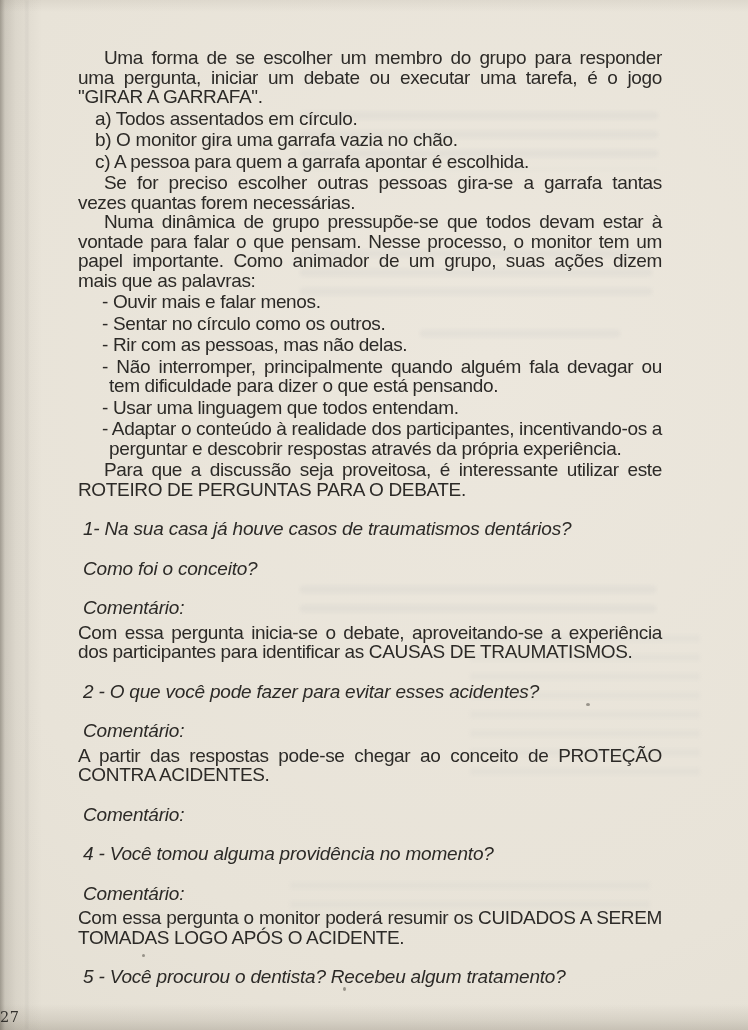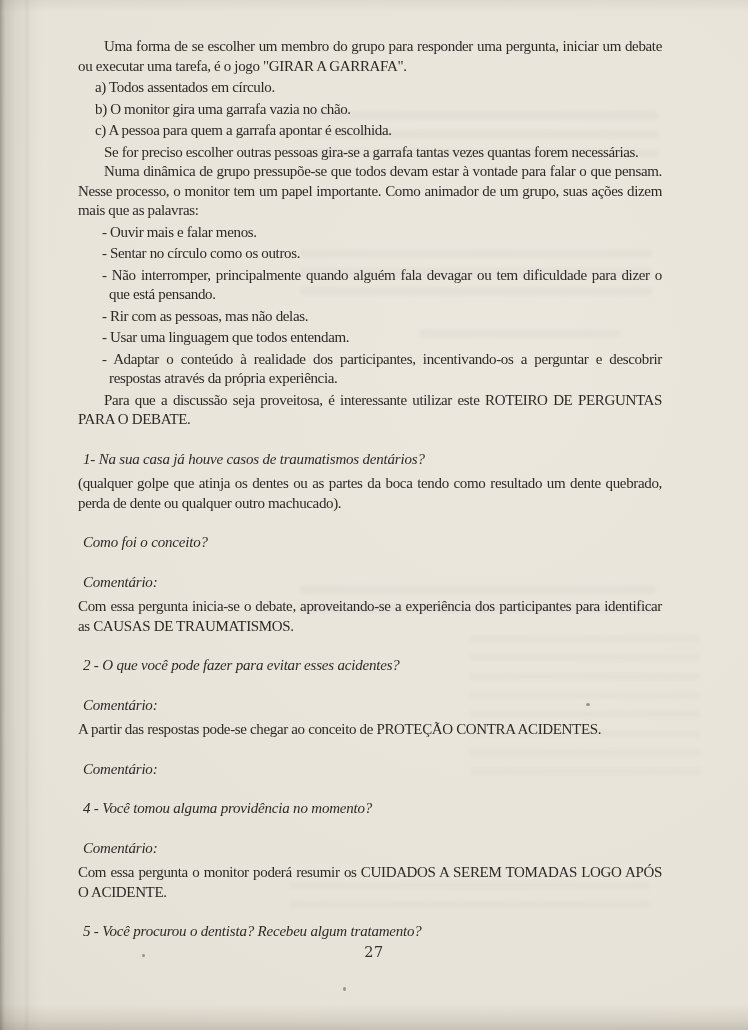--- a/index.html
+++ b/index.html
@@ -11,31 +11,31 @@
       linear-gradient(to top, rgba(72,62,46,0.20) 0px, rgba(72,62,46,0.10) 10px, rgba(72,62,46,0) 26px),
       linear-gradient(to bottom, rgba(72,62,46,0.07) 0px, rgba(72,62,46,0) 12px),
       radial-gradient(120% 100% at 65% 35%, #ece7dd 0%, #e8e3d8 60%, #e2ddd1 100%);
   }
   .crease{
     position:absolute;left:26px;top:0;width:3px;height:100%;
     background:linear-gradient(to right, rgba(0,0,0,0.07), rgba(255,255,255,0.06));
     filter:blur(1px);
   }
   .text-col{
-    position:absolute;left:78px;top:37px;width:584px;
-    font-size:15px;line-height:19.5px;letter-spacing:-0.35px;font-family:Liberation Serif, serif;
+    position:absolute;left:78px;top:48px;width:584px;
+    font-size:19px;line-height:19.5px;letter-spacing:-0.35px;
   }
   .blk{margin:0;}
   .para,.para-indent,.dash{text-align:justify;}
   .para-indent{text-indent:26px;}
   .letter{margin:2px 0;padding-left:17px;}
   .dash{margin:2px 0;padding-left:31px;text-indent:-7px;}
   .question,.comment{font-style:italic;margin:20px 0 5px 0;padding-left:5px;letter-spacing:-0.2px;}
   .page-num{
-    position:absolute;top:944px;left:0;width:100%;text-align:center;
+    position:absolute;top:1009px;left:0;width:100%;
     font-family:"DejaVu Serif",serif;font-size:14.5px;letter-spacing:0.5px;color:#34322e;
   }
   .ghost{
     position:absolute;filter:blur(2px);opacity:.45;pointer-events:none;
     background:repeating-linear-gradient(180deg,
       rgba(128,138,152,0.17) 0px, rgba(128,138,152,0.17) 7px,
       rgba(0,0,0,0) 7px, rgba(0,0,0,0) 19px);
   }
   .speck{position:absolute;background:rgba(70,65,58,0.5);border-radius:50%;}
 </style>
@@ -58,27 +58,26 @@
 
   <div class="text-col">
       <p class="blk para-indent">Uma forma de se escolher um membro do grupo para responder uma pergunta, iniciar um debate ou executar uma tarefa, é o jogo "GIRAR A GARRAFA".</p>
       <p class="blk letter">a) Todos assentados em círculo.</p>
       <p class="blk letter">b) O monitor gira uma garrafa vazia no chão.</p>
       <p class="blk letter">c) A pessoa para quem a garrafa apontar é escolhida.</p>
       <p class="blk para-indent">Se for preciso escolher outras pessoas gira-se a garrafa tantas vezes quantas forem necessárias.</p>
       <p class="blk para-indent">Numa dinâmica de grupo pressupõe-se que todos devam estar à vontade para falar o que pensam. Nesse processo, o monitor tem um papel importante. Como animador de um grupo, suas ações dizem mais que as palavras:</p>
       <p class="blk dash">- Ouvir mais e falar menos.</p>
       <p class="blk dash">- Sentar no círculo como os outros.</p>
+      <p class="blk dash">- Rir com as pessoas, mas não delas.</p>
       <p class="blk dash">- Não interromper, principalmente quando alguém fala devagar ou tem dificuldade para dizer o que está pensando.</p>
-      <p class="blk dash">- Rir com as pessoas, mas não delas.</p>
       <p class="blk dash">- Usar uma linguagem que todos entendam.</p>
       <p class="blk dash">- Adaptar o conteúdo à realidade dos participantes, incentivando-os a perguntar e descobrir respostas através da própria experiência.</p>
       <p class="blk para-indent">Para que a discussão seja proveitosa, é interessante utilizar este ROTEIRO DE PERGUNTAS PARA O DEBATE.</p>
       <p class="blk question">1- Na sua casa já houve casos de traumatismos dentários?</p>
-      <p class="blk para">(qualquer golpe que atinja os dentes ou as partes da boca tendo como resultado um dente quebrado, perda de dente ou qualquer outro machucado).</p>
       <p class="blk question">Como foi o conceito?</p>
       <p class="blk comment">Comentário:</p>
       <p class="blk para">Com essa pergunta inicia-se o debate, aproveitando-se a experiência dos participantes para identificar as CAUSAS DE TRAUMATISMOS.</p>
       <p class="blk question">2 - O que você pode fazer para evitar esses acidentes?</p>
       <p class="blk comment">Comentário:</p>
       <p class="blk para">A partir das respostas pode-se chegar ao conceito de PROTEÇÃO CONTRA ACIDENTES.</p>
       <p class="blk comment">Comentário:</p>
       <p class="blk question">4 - Você tomou alguma providência no momento?</p>
       <p class="blk comment">Comentário:</p>
       <p class="blk para">Com essa pergunta o monitor poderá resumir os CUIDADOS A SEREM TOMADAS LOGO APÓS O ACIDENTE.</p>

